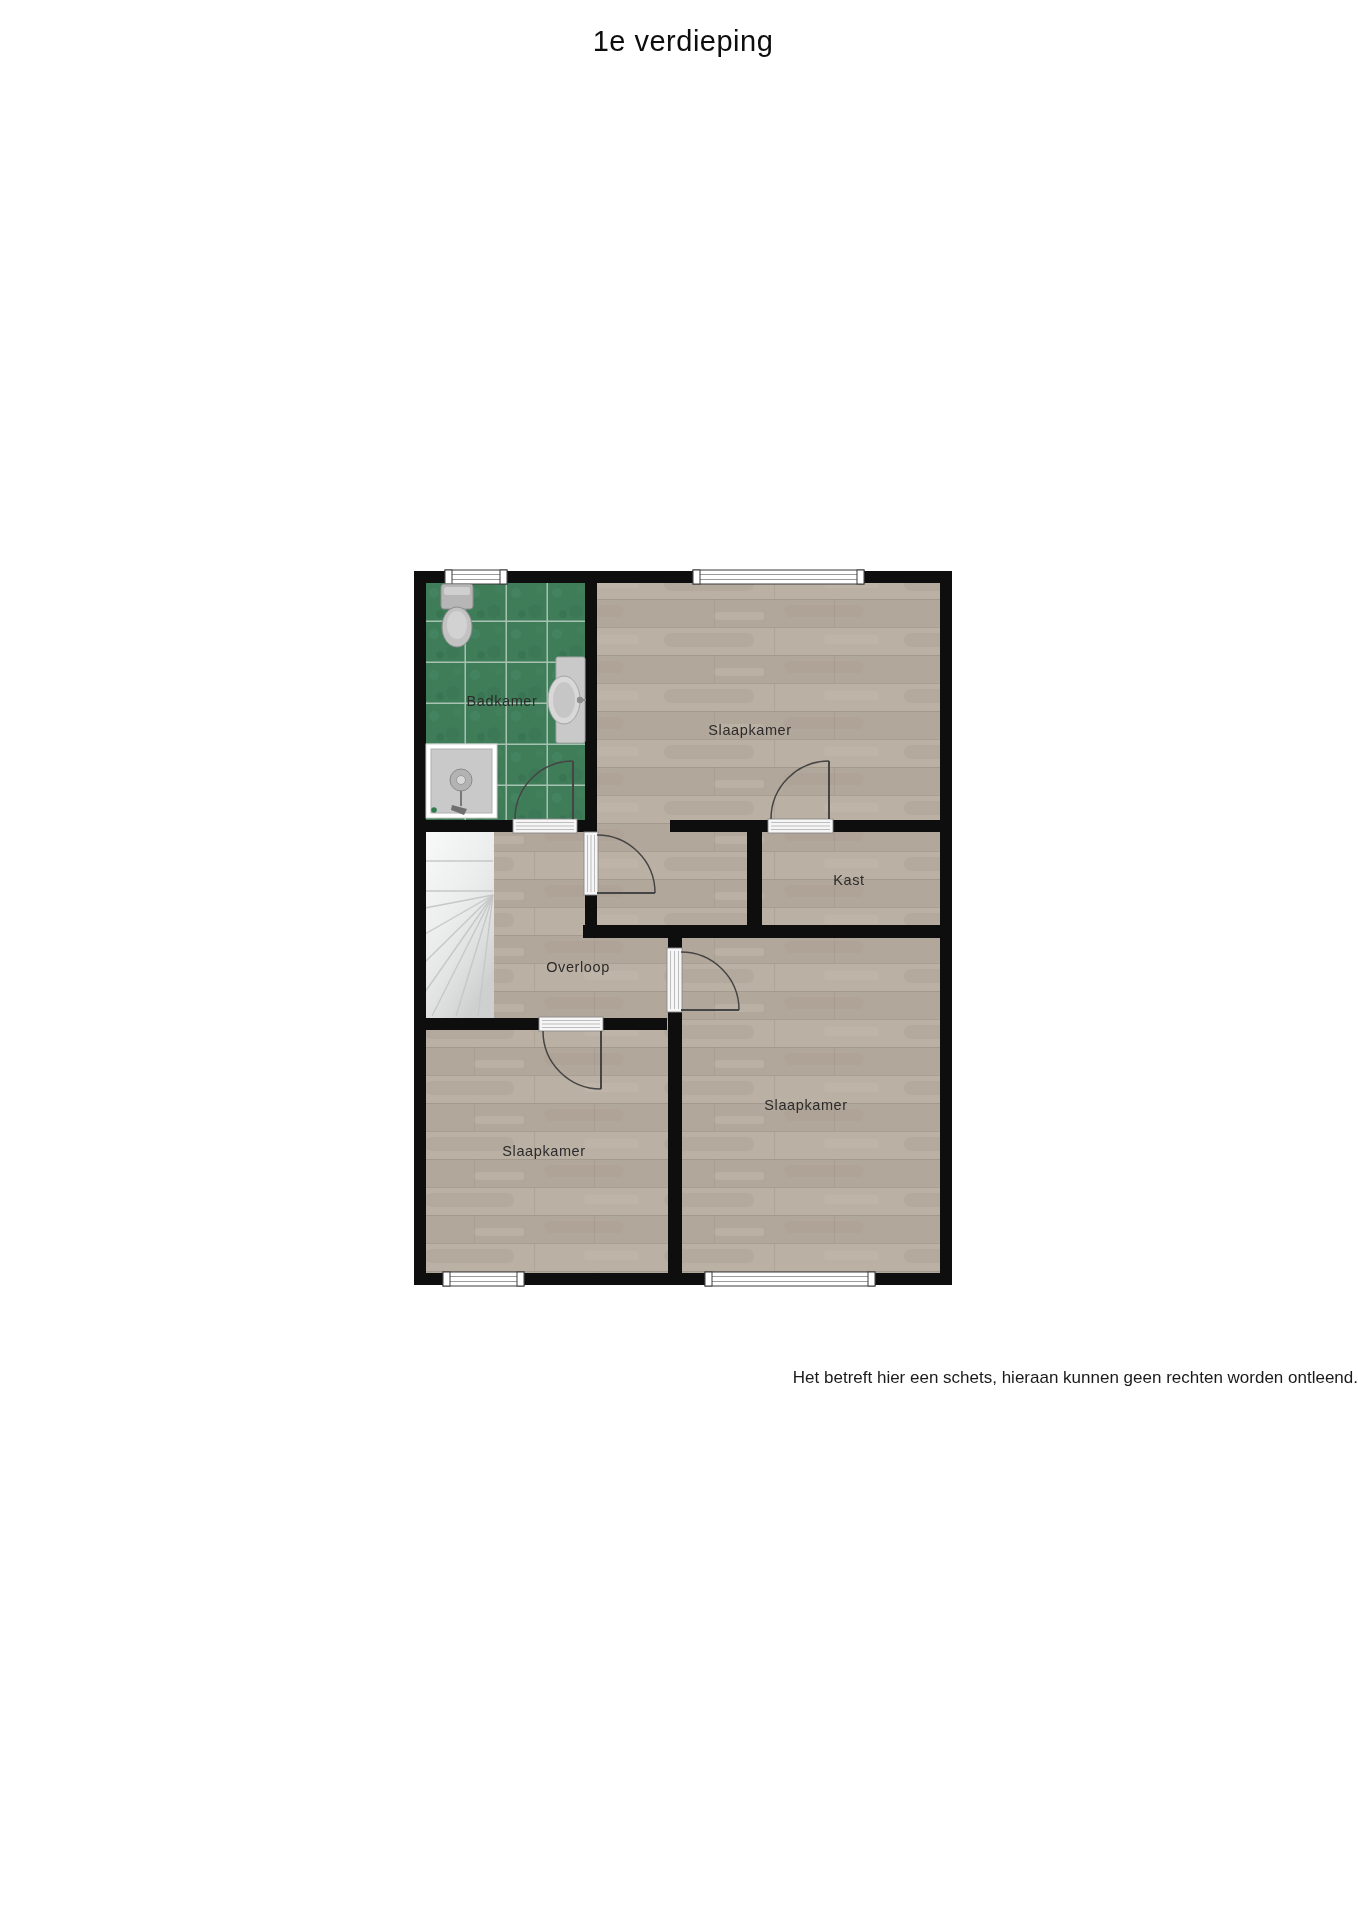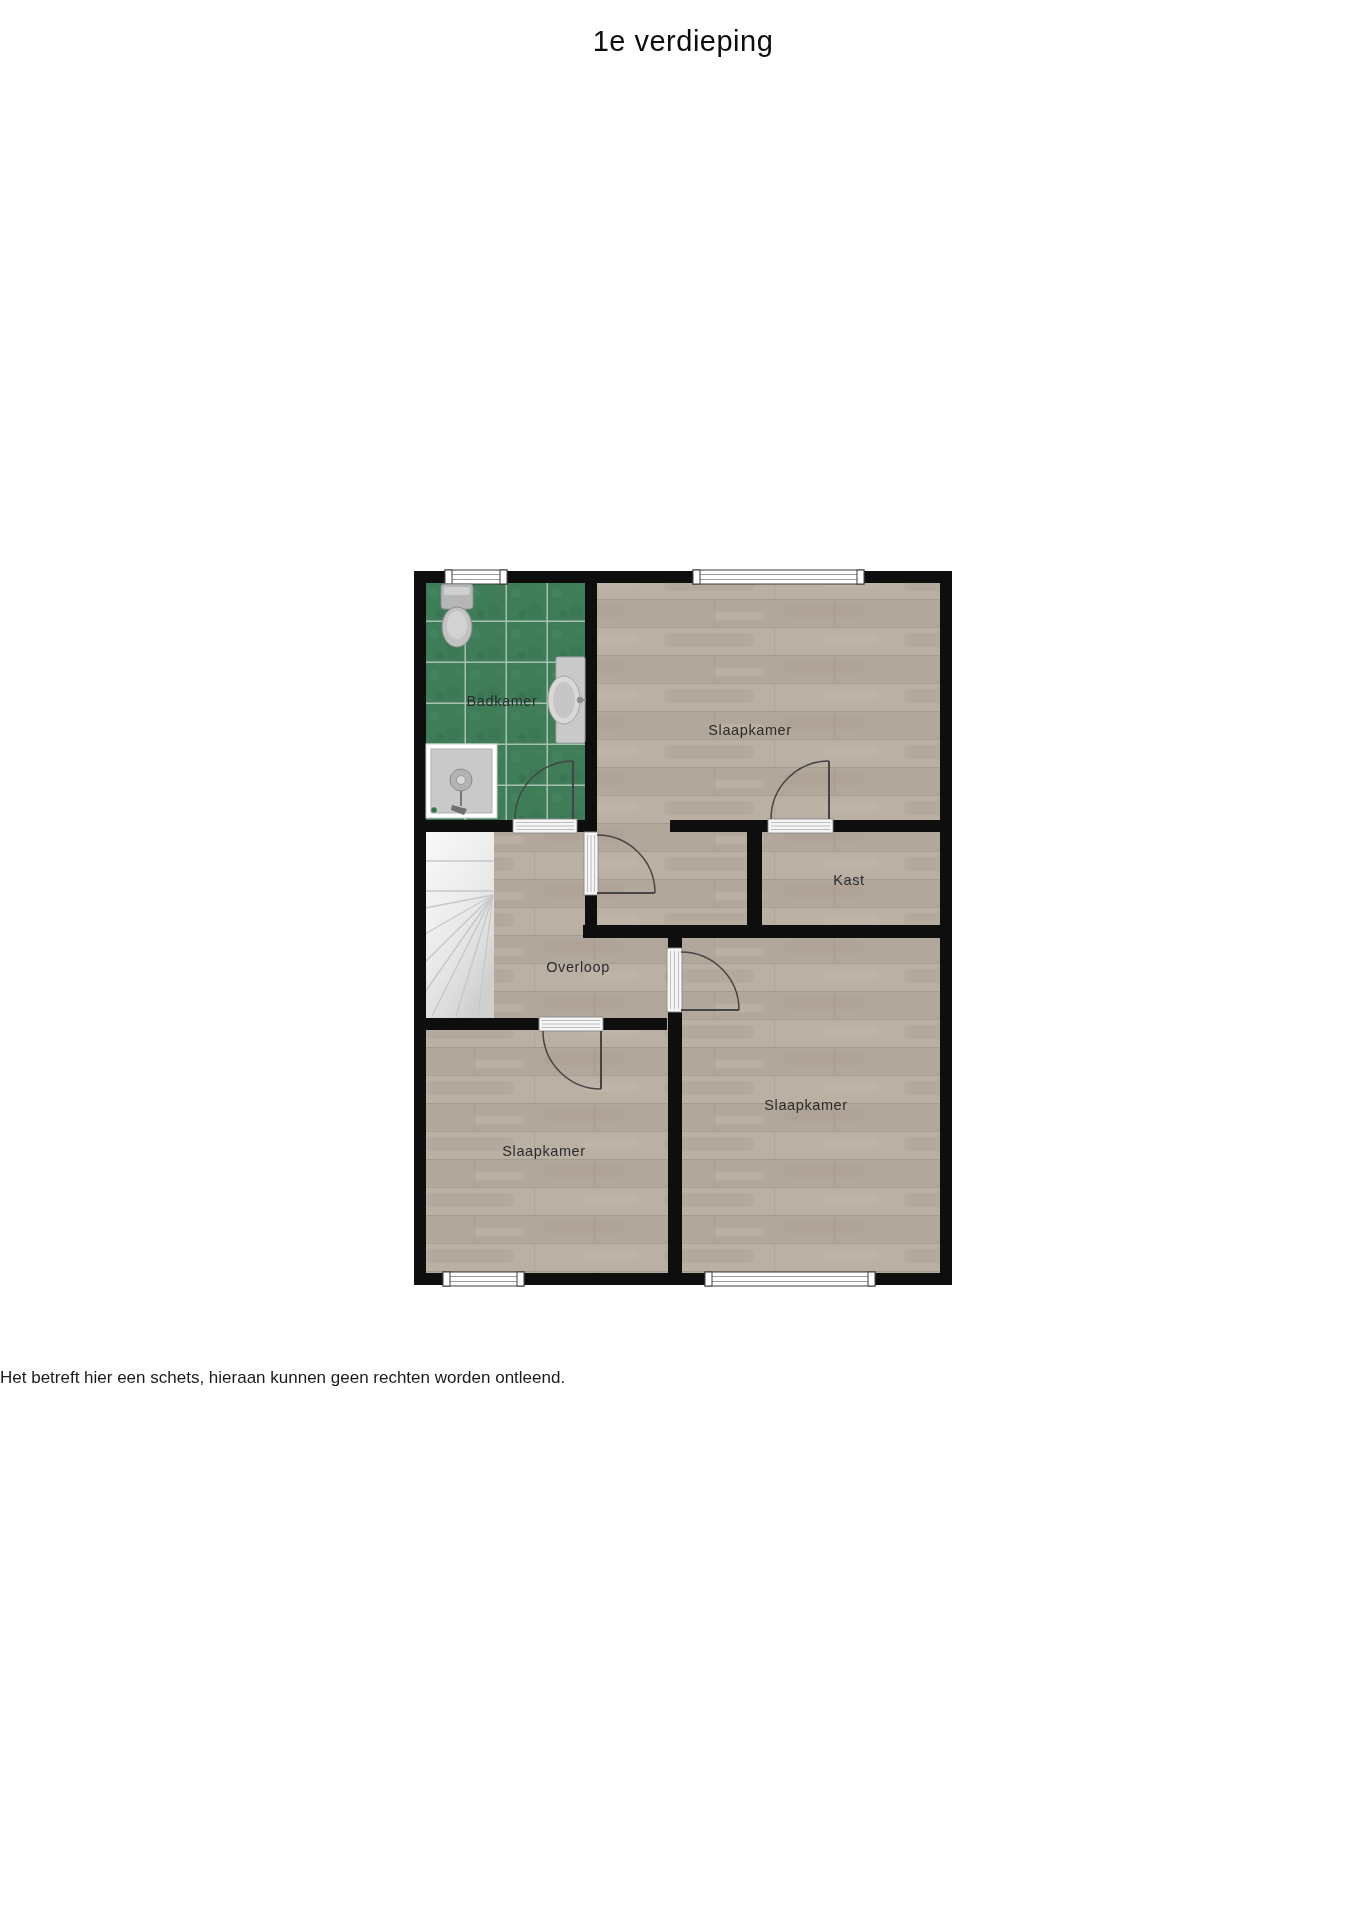--- a/index.html
+++ b/index.html
@@ -16,21 +16,21 @@
     position:absolute;
     top:25px; left:8px; right:0;
     text-align:center;
     font-size:29px;
     letter-spacing:0.5px;
     color:#0d0d0d;
   }
   .disclaimer{
     position:absolute;
     top:1368px; left:0; right:0;
-    text-align:left;
+    text-align:right;
     font-size:17px;
     color:#1a1a1a;
   }
   svg.plan{position:absolute; left:0; top:0;}
   text.room-label{
     font-family:"Liberation Sans", sans-serif;
     font-size:14.5px;
     letter-spacing:0.6px;
     fill:#2b2b2b;
   }

